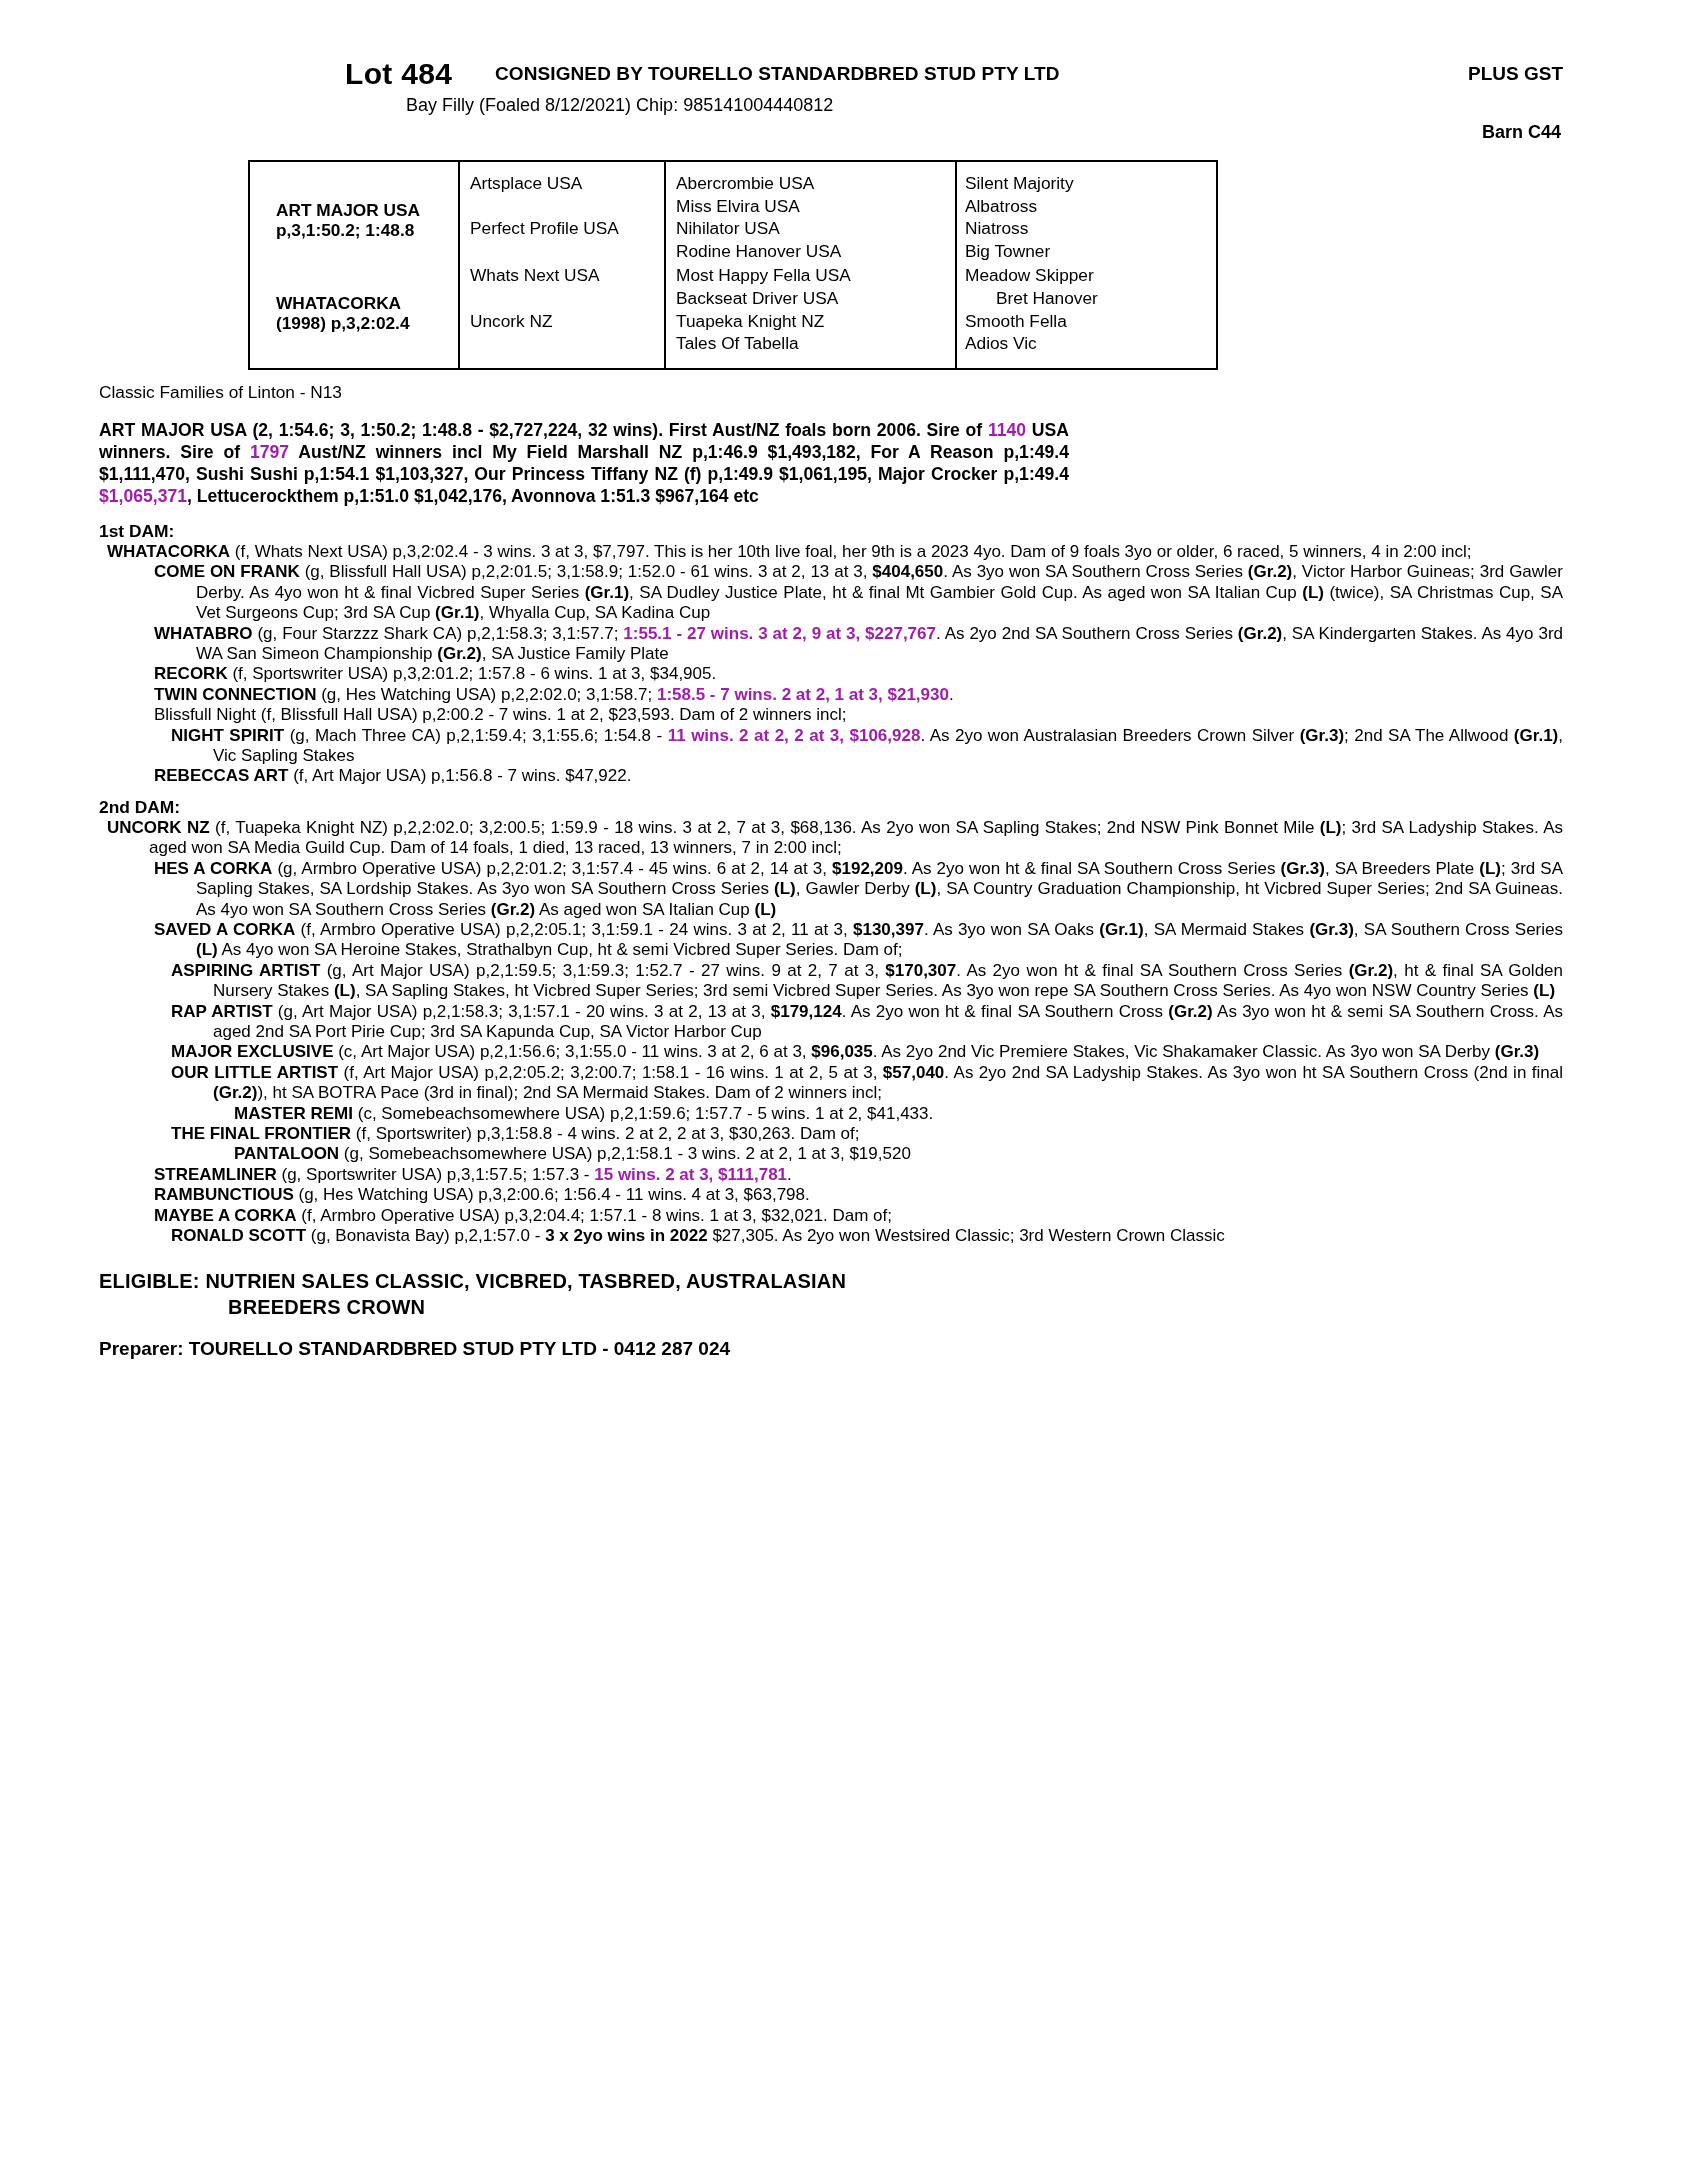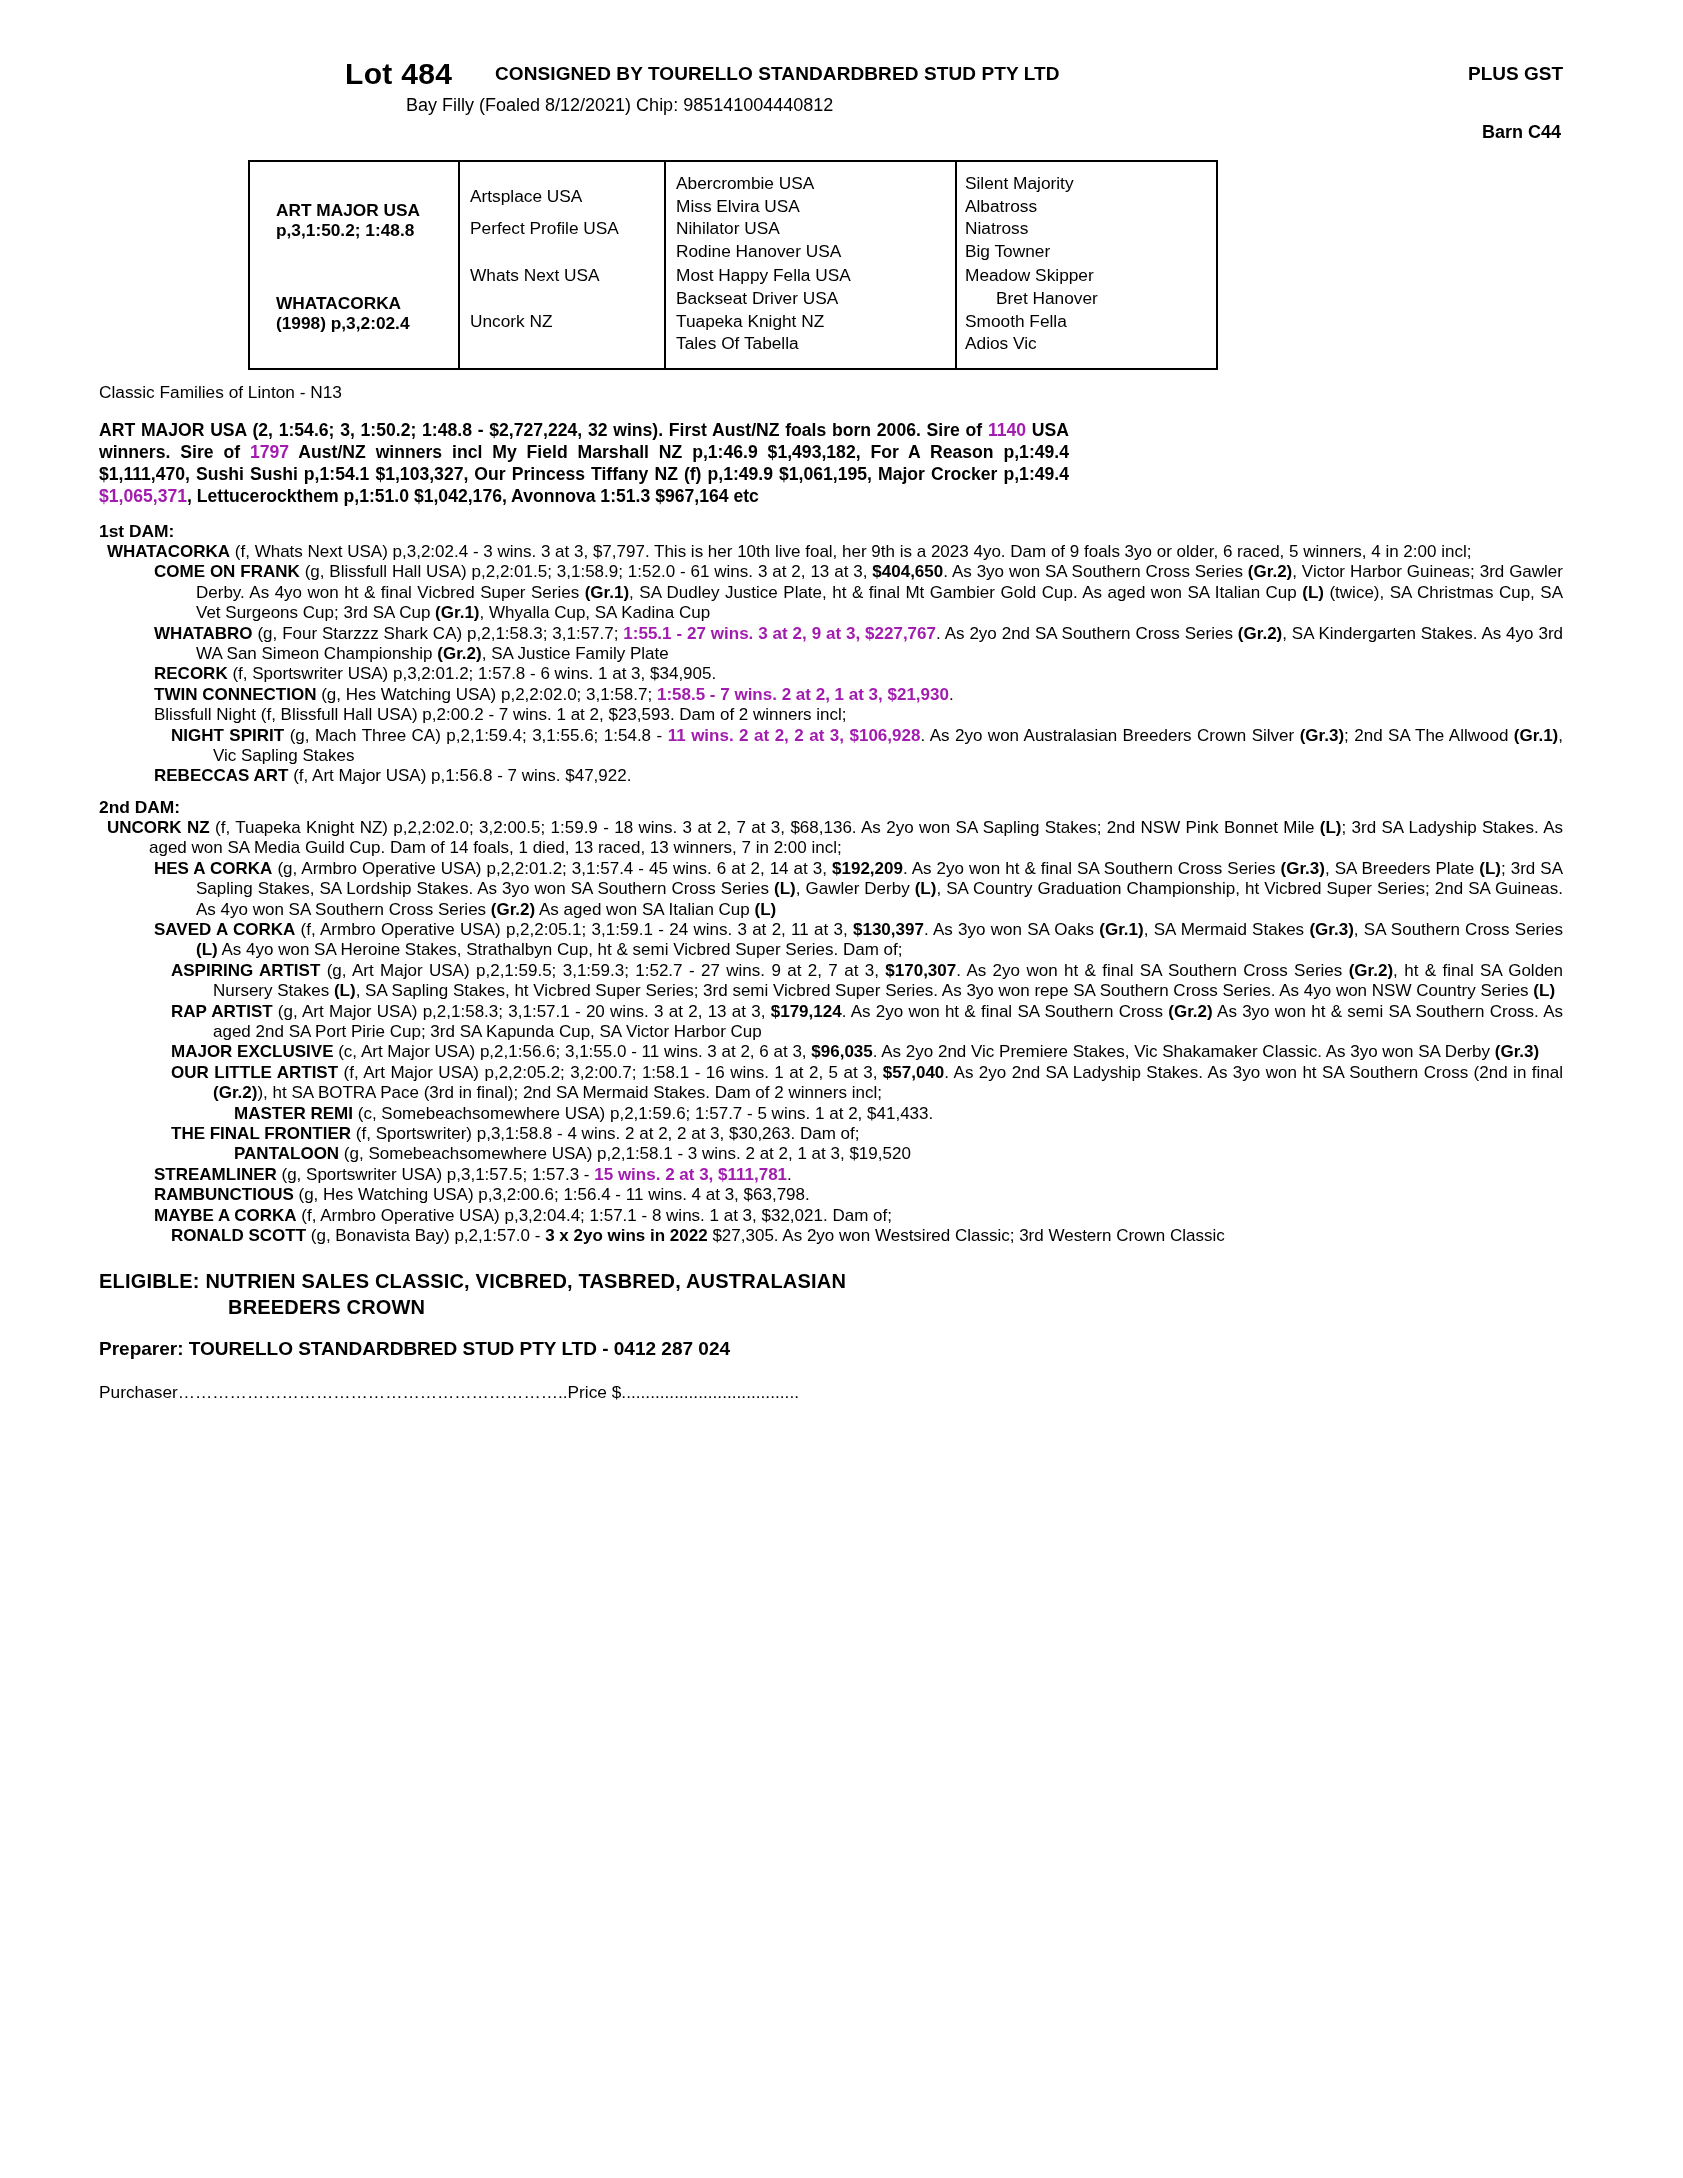--- a/index.html
+++ b/index.html
@@ -160,21 +160,21 @@
   <div class="pedigree">
     <div class="ped-divider" style="left:208px;"></div>
     <div class="ped-divider" style="left:414px;"></div>
     <div class="ped-divider" style="left:705px;"></div>
 
     <div class="ped-cell bold" style="left:14px; top:38px;">ART MAJOR USA</div>
     <div class="ped-cell bold" style="left:14px; top:58px;">p,3,1:50.2; 1:48.8</div>
     <div class="ped-cell bold" style="left:14px; top:131px;">WHATACORKA</div>
     <div class="ped-cell bold" style="left:14px; top:151px;">(1998) p,3,2:02.4</div>
 
-    <div class="ped-cell" style="left:220px; top:24px;">Artsplace USA</div>
+    <div class="ped-cell" style="left:220px; top:11px;">Artsplace USA</div>
     <div class="ped-cell" style="left:220px; top:56px;">Perfect Profile USA</div>
     <div class="ped-cell" style="left:220px; top:103px;">Whats Next USA</div>
     <div class="ped-cell" style="left:220px; top:149px;">Uncork NZ</div>
 
     <div class="ped-cell" style="left:426px; top:11px;">Abercrombie USA</div>
     <div class="ped-cell" style="left:426px; top:34px;">Miss Elvira USA</div>
     <div class="ped-cell" style="left:426px; top:56px;">Nihilator USA</div>
     <div class="ped-cell" style="left:426px; top:79px;">Rodine Hanover USA</div>
     <div class="ped-cell" style="left:426px; top:103px;">Most Happy Fella USA</div>
     <div class="ped-cell" style="left:426px; top:126px;">Backseat Driver USA</div>
@@ -225,16 +225,15 @@
       <div class="entry lvl1"><span class="nm">RAMBUNCTIOUS</span><span> (g, Hes Watching USA) p,3,2:00.6; 1:56.4 - 11 wins. 4 at 3, $63,798.</span></div>
       <div class="entry lvl1"><span class="nm">MAYBE A CORKA</span><span> (f, Armbro Operative USA) p,3,2:04.4; 1:57.1 - 8 wins. 1 at 3, $32,021. Dam of;</span></div>
       <div class="entry lvl2"><span class="nm">RONALD SCOTT</span><span> (g, Bonavista Bay) p,2,1:57.0 - </span><span class="b">3 x 2yo wins in 2022</span><span> $27,305. As 2yo won Westsired Classic; 3rd Western Crown Classic</span></div>
     </div>
 
   <div class="eligible">
     <span>ELIGIBLE: NUTRIEN SALES CLASSIC, VICBRED, TASBRED, AUSTRALASIAN</span>
     <span class="cont">BREEDERS CROWN</span>
   </div>
   <div class="preparer">Preparer: TOURELLO STANDARDBRED STUD PTY LTD - 0412 287 024</div>
-  <div class="purchaser">Purchaser…………………………………………………………..Price $.....................................</div>
 
 </div>
 
 
 </body></html>

